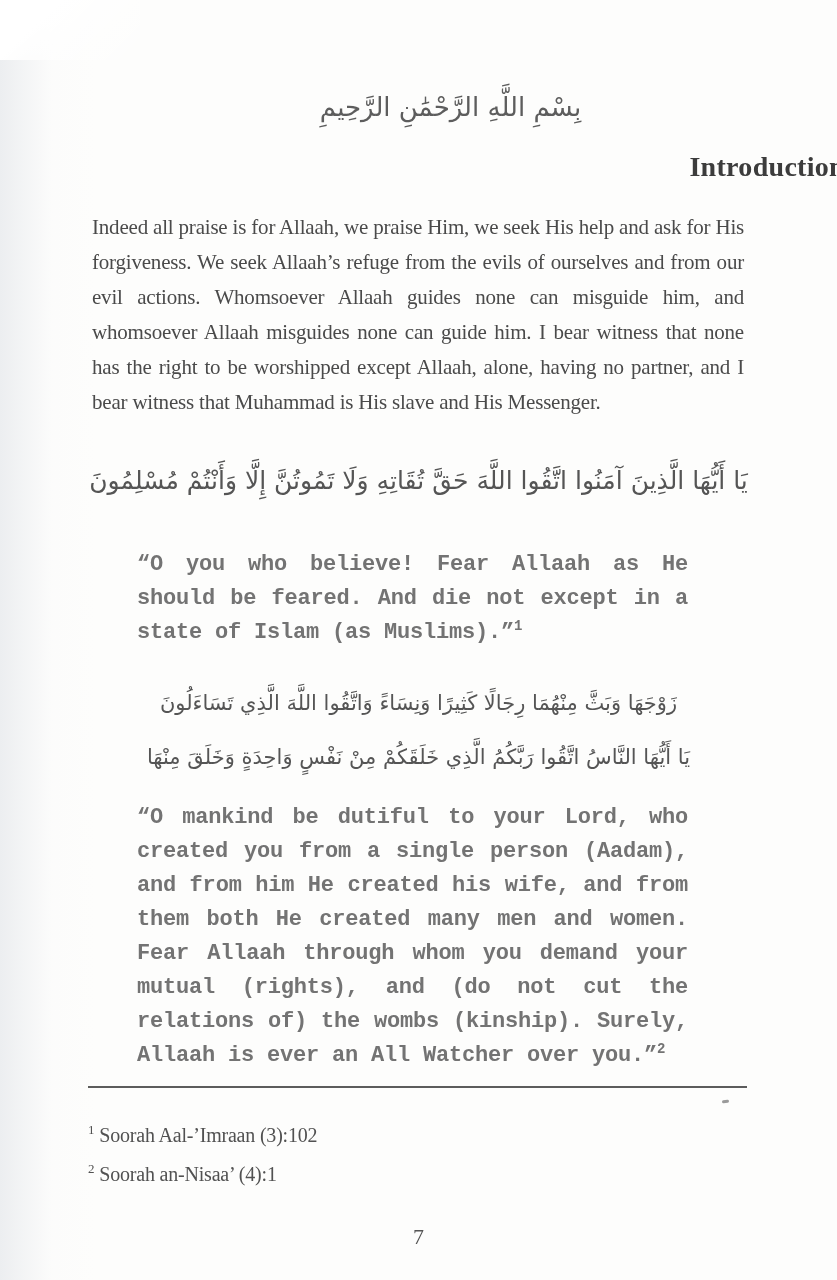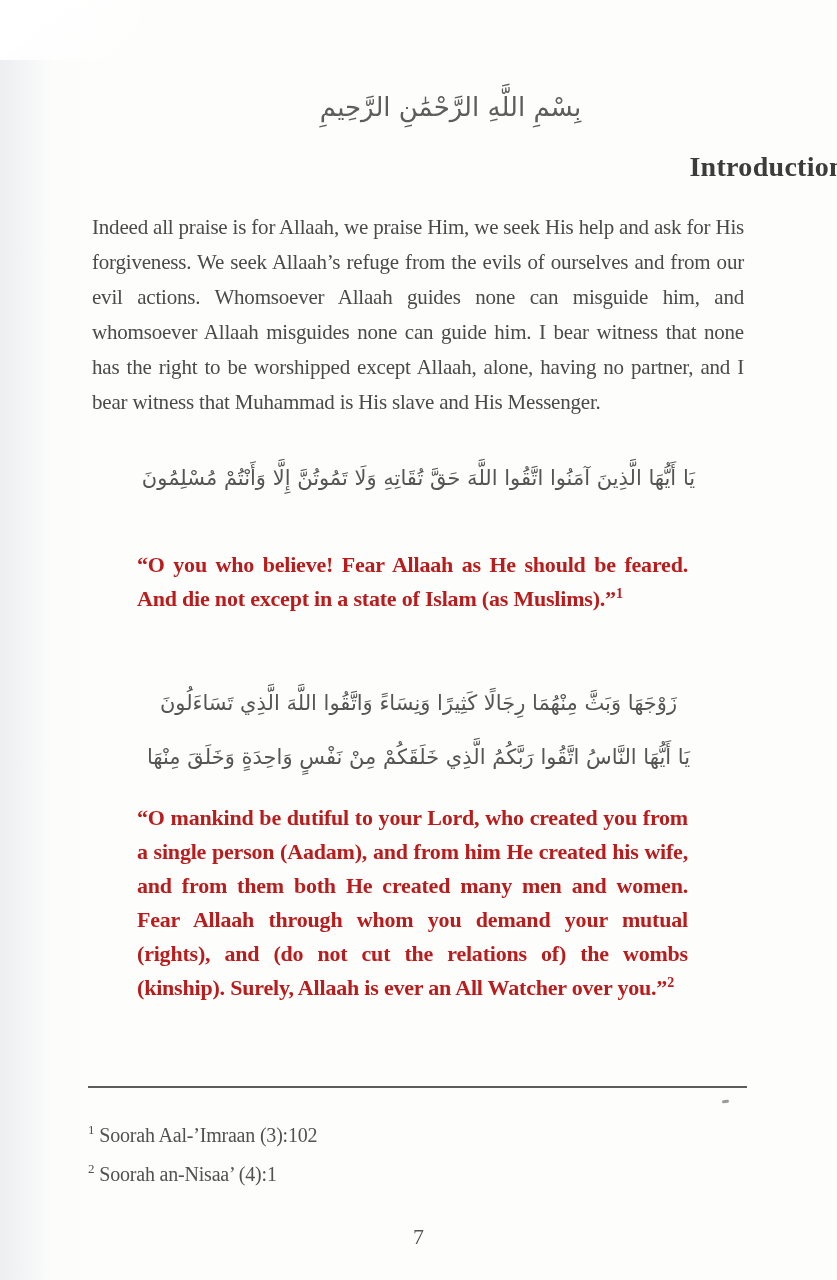--- a/index.html
+++ b/index.html
@@ -78,21 +78,21 @@
     direction: rtl;
     font-family: "DejaVu Sans", sans-serif;
     color: #555555;
     white-space: nowrap;
   }
   .verse1 {
     position: absolute;
     top: 466px; left: 0;
     width: 100%;
     text-align: center;
-    font-size: 21px;
+    font-size: 25px;
   }
   .verse2 {
     position: absolute;
     top: 676px; left: 0;
     width: 100%;
     text-align: center;
     font-size: 21px;
     line-height: 54px;
   }
   .ayah-marker {
@@ -111,21 +111,22 @@
   .quote {
     position: absolute;
     left: 137px;
     width: 551px;
     margin: 0;
     font-size: 22px;
     font-weight: bold;
     line-height: 34px;
     letter-spacing: -0.2px;
     text-align: justify;
-    color: #b91c1c;
+    color: #737373;
+    font-family: Liberation Mono, monospace;
   }
   .quote1 { top: 548px; }
   .quote2 { top: 801px; }
   .fn-ref {
     font-size: 14px;
     font-weight: bold;
     line-height: 0;
   }
   .footnote-rule {
     position: absolute;

